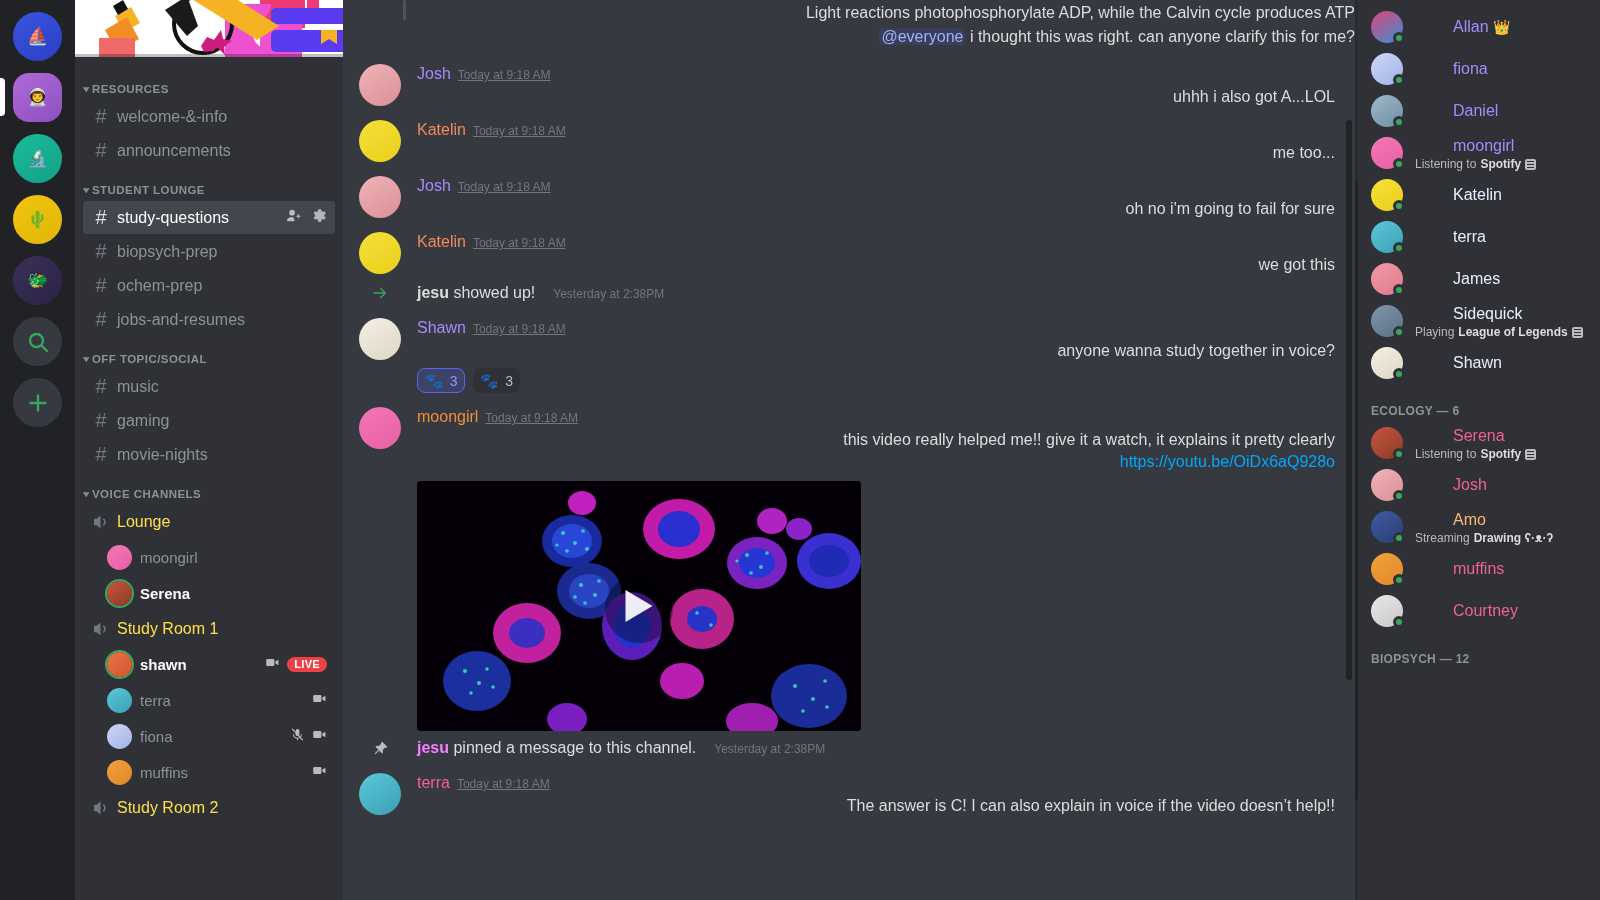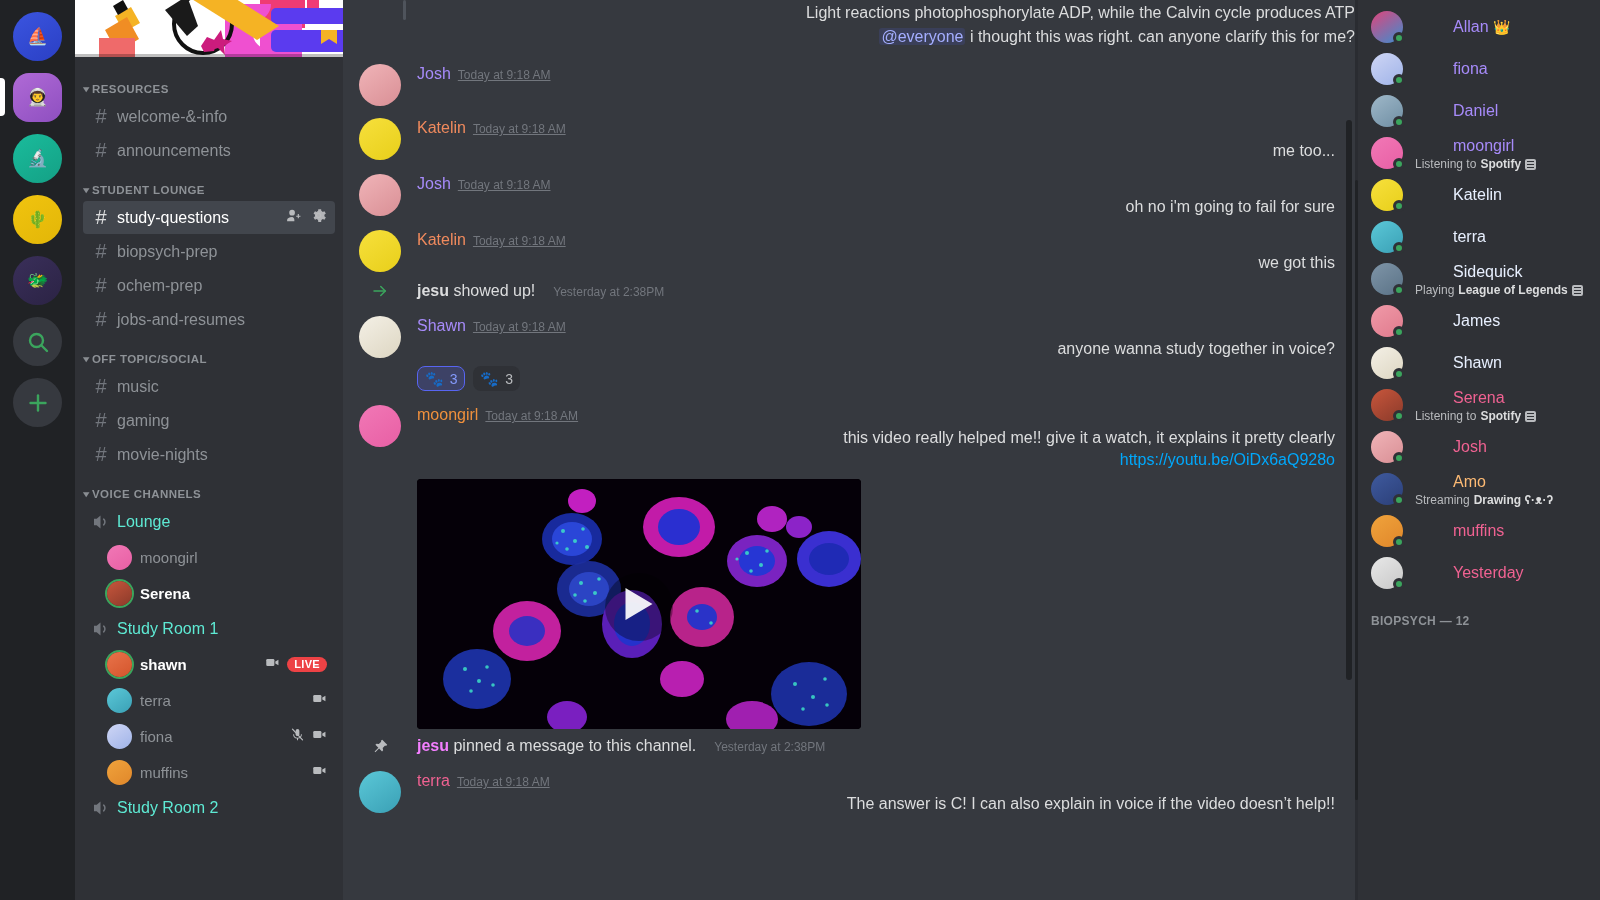--- a/index.html
+++ b/index.html
@@ -67,21 +67,21 @@
     font-size: 20px; color: #72767d; margin-right: 6px;
     width: 20px; text-align: center; font-weight: 400;
   }
   .chan.active { background: #42464d; color: #fff; font-weight: 500; }
   .chan.active .hash { color: #dcddde; }
   .chan-tools { margin-left: auto; display: flex; gap: 8px; align-items: center; }
   .chan-tools svg { fill: #b9bbbe; }
   .vchan {
     display: flex; align-items: center; height: 33px;
     margin: 1px 8px; padding: 0 8px; border-radius: 4px;
-    color: #5eead4; font-size: 16px;
+    color: #fde047; font-size: 16px;
   }
   .vchan .spk { margin-right: 6px; width: 20px; display: flex; justify-content: center; }
   .vchan .spk svg { fill: #72767d; }
   .vmember {
     display: flex; align-items: center; height: 36px;
     margin: 0 8px 0 24px; padding: 0 8px; border-radius: 4px;
     color: #8e9297; font-size: 15px;
   }
   .vmember.speaking { color: #fff; font-weight: 600; }
   .vm-av {
@@ -481,20 +481,21 @@
     <span class="mention">@everyone</span><span> i thought this was right. can anyone clarify this for me?</span></div>
         <div class="msg">
       <div class="msg-av">
             <div style="width:100%;height:100%;background:linear-gradient(145deg,#f0b4b8,#d98f95);display:flex;align-items:center;justify-content:center"></div>
           </div>
       <div class="msg-body">
         <div class="msg-head">
           <span class="msg-author" style="color:#a78bfa">Josh</span>
           <span class="msg-ts">Today at 9:18 AM</span>
         </div>
+        <div class="msg-text">uhhh i also got A...LOL</div>
 
       </div>
         </div>
         <div class="msg">
       <div class="msg-av">
             <div style="width:100%;height:100%;background:linear-gradient(145deg,#f7e03c,#e8cf1a);display:flex;align-items:center;justify-content:center"></div>
           </div>
       <div class="msg-body">
         <div class="msg-head">
           <span class="msg-author" style="color:#f08a5d">Katelin</span>
@@ -742,57 +743,58 @@
         <span class="dot"></span>
       </div>
       <div class="m-txt">
         <div class="m-name" style="color:#e8f0ff">terra</div>
 
       </div>
         </div>
         <div class="member">
       <div class="m-av">
         <div class="pic">
+              <div style="width:100%;height:100%;background:linear-gradient(145deg,#f09aa8,#e07a8d);display:flex;align-items:center;justify-content:center"></div>
+            </div>
+        <span class="dot"></span>
+      </div>
+      <div class="m-txt">
+        <div class="m-name" style="color:#e8f0ff">James</div>
+
+      </div>
+        </div>
+        <div class="member">
+      <div class="m-av">
+        <div class="pic">
               <div style="width:100%;height:100%;background:linear-gradient(145deg,#7f95a8,#5a7286);display:flex;align-items:center;justify-content:center"></div>
             </div>
         <span class="dot"></span>
       </div>
       <div class="m-txt">
         <div class="m-name" style="color:#e8f0ff">Sidequick</div>
         <div class="m-sub">
         <span>Playing </span>
               <b>League of Legends</b>
               <span class="act-ico"></span>
             </div>
       </div>
         </div>
         <div class="member">
       <div class="m-av">
         <div class="pic">
-              <div style="width:100%;height:100%;background:linear-gradient(145deg,#f09aa8,#e07a8d);display:flex;align-items:center;justify-content:center"></div>
-            </div>
-        <span class="dot"></span>
-      </div>
-      <div class="m-txt">
-        <div class="m-name" style="color:#e8f0ff">James</div>
-
-      </div>
-        </div>
-        <div class="member">
-      <div class="m-av">
-        <div class="pic">
               <div style="width:100%;height:100%;background:linear-gradient(145deg,#f4f0e6,#ddd6c2);display:flex;align-items:center;justify-content:center"></div>
             </div>
         <span class="dot"></span>
       </div>
       <div class="m-txt">
         <div class="m-name" style="color:#e8f0ff">Shawn</div>
 
       </div>
         </div>
+        <div class="mgroup">ECOLOGY — 6</div>
         <div class="member">
       <div class="m-av">
         <div class="pic">
               <div style="width:100%;height:100%;background:linear-gradient(145deg,#c8563c,#8a3a2a);display:flex;align-items:center;justify-content:center"></div>
             </div>
         <span class="dot"></span>
       </div>
       <div class="m-txt">
         <div class="m-name" style="color:#f06292">Serena</div>
         <div class="m-sub">
@@ -842,21 +844,21 @@
       </div>
         </div>
         <div class="member">
       <div class="m-av">
         <div class="pic">
               <div style="width:100%;height:100%;background:linear-gradient(145deg,#e8e8e8,#c8c8c8);display:flex;align-items:center;justify-content:center"></div>
             </div>
         <span class="dot"></span>
       </div>
       <div class="m-txt">
-        <div class="m-name" style="color:#f06292">Yesterday</div>
+        <div class="m-name" style="color:#f06292">Courtney</div>
 
       </div>
         </div>
         <div class="mgroup">BIOPSYCH — 12</div>
       </div>
   </div>
 
 </div>
 
 </body></html>

